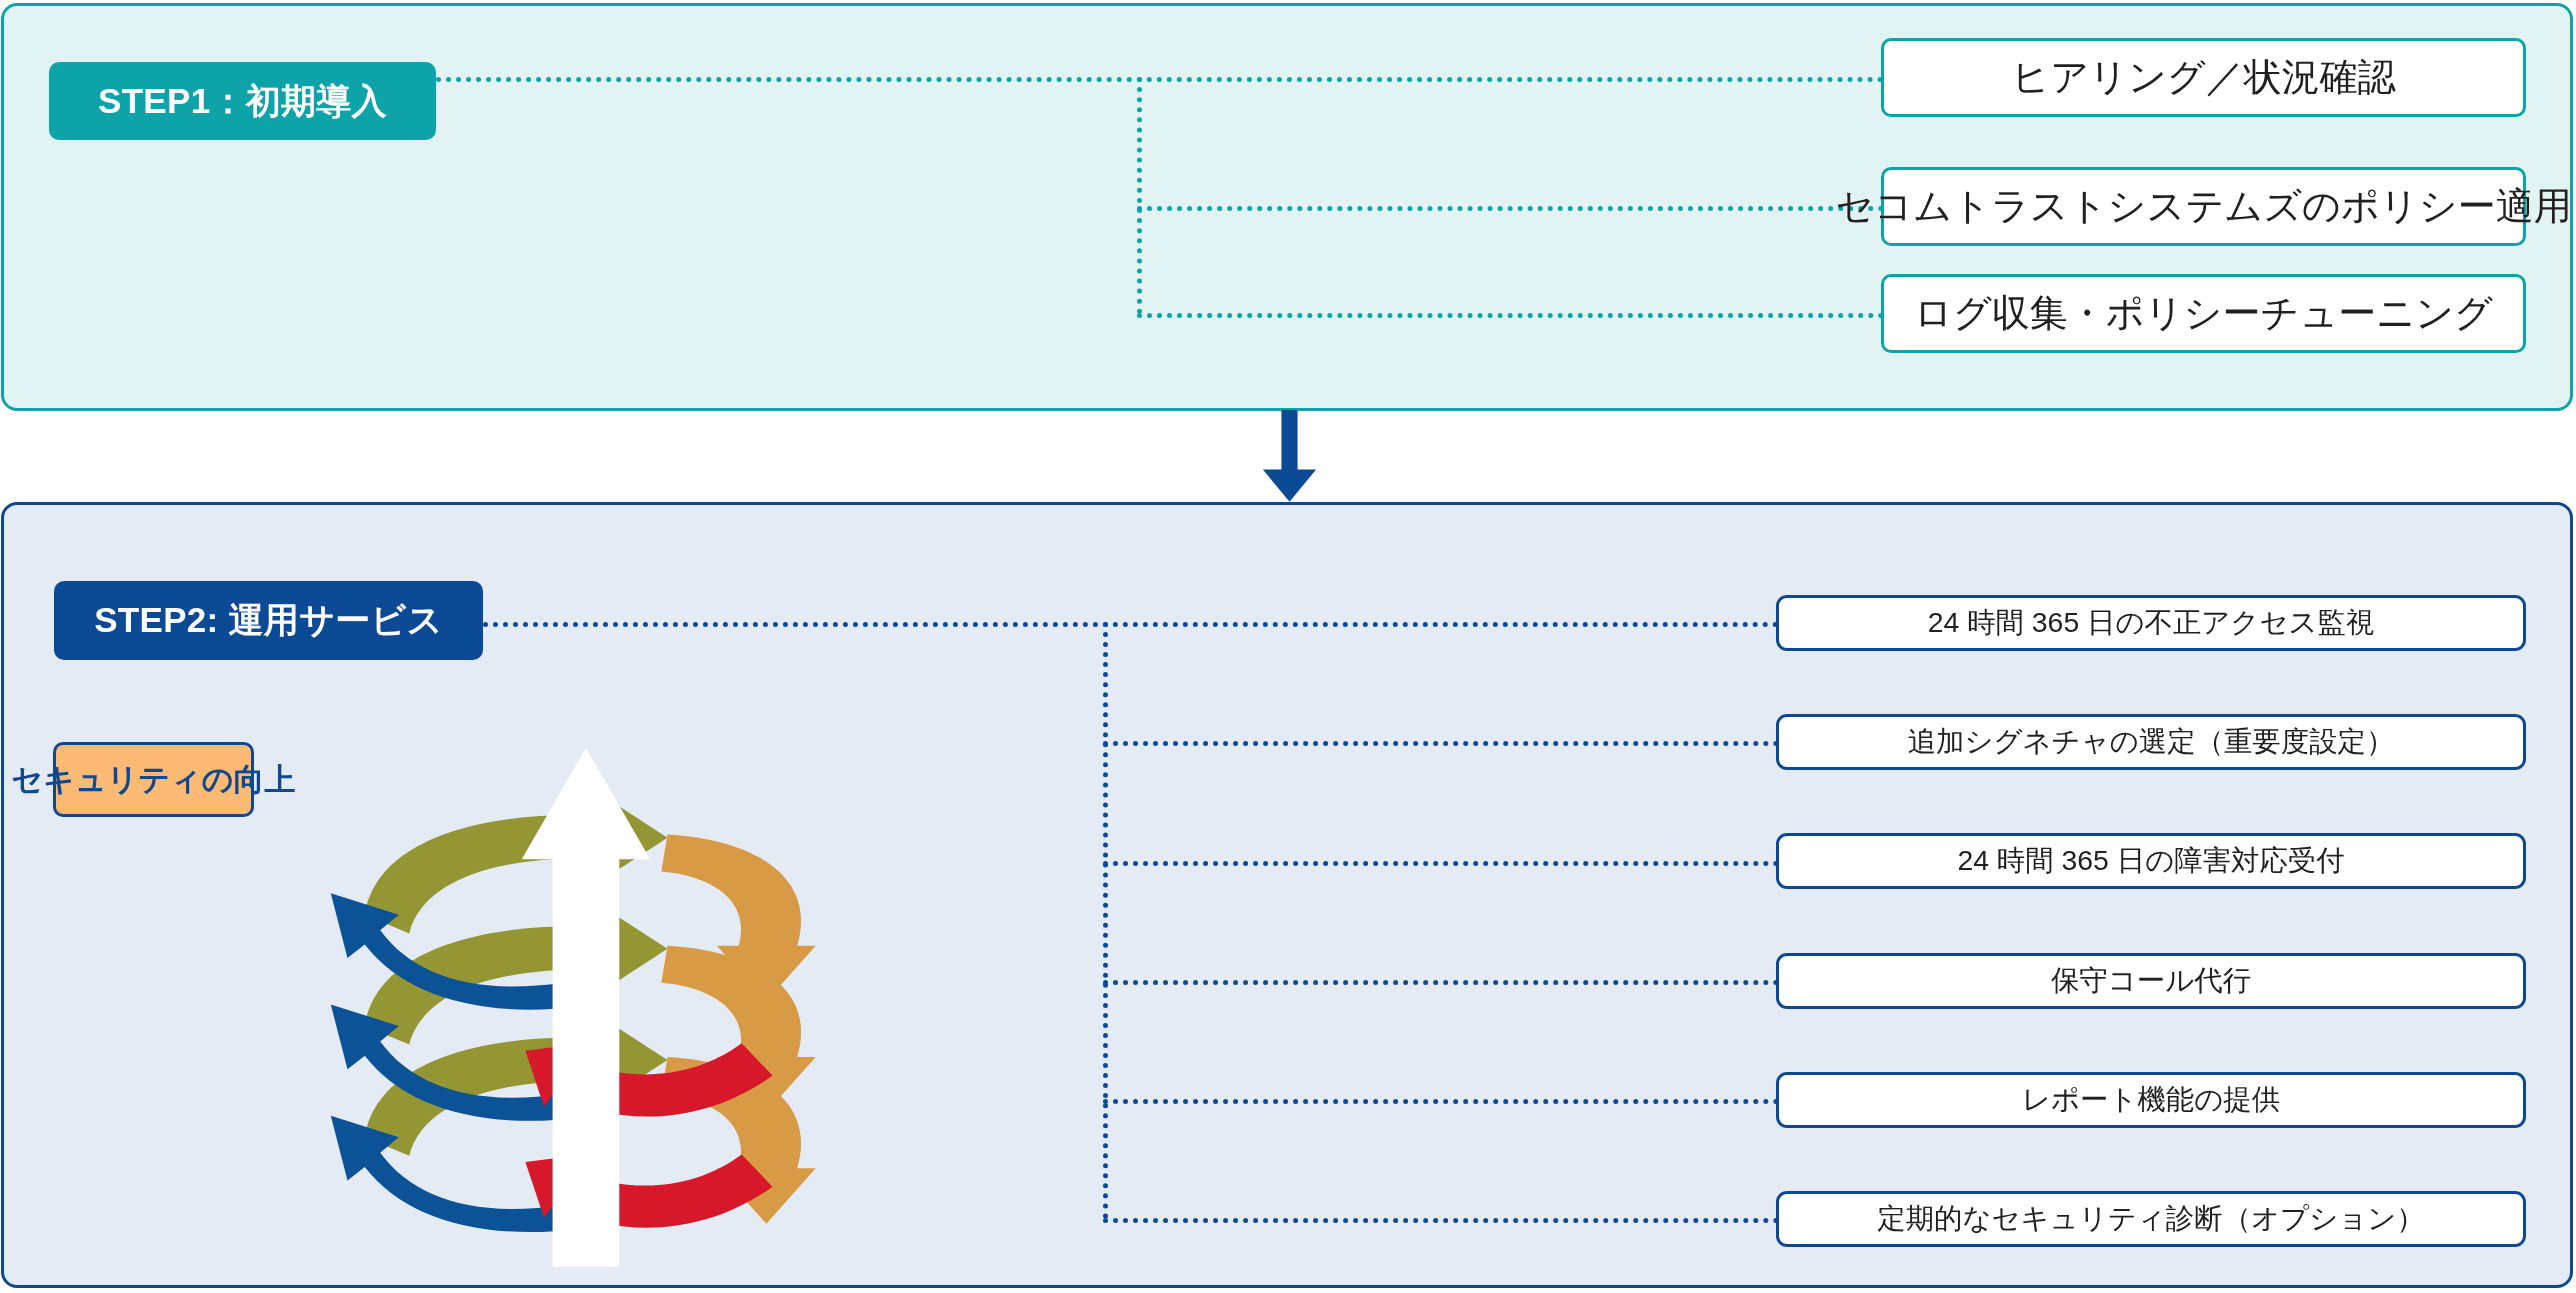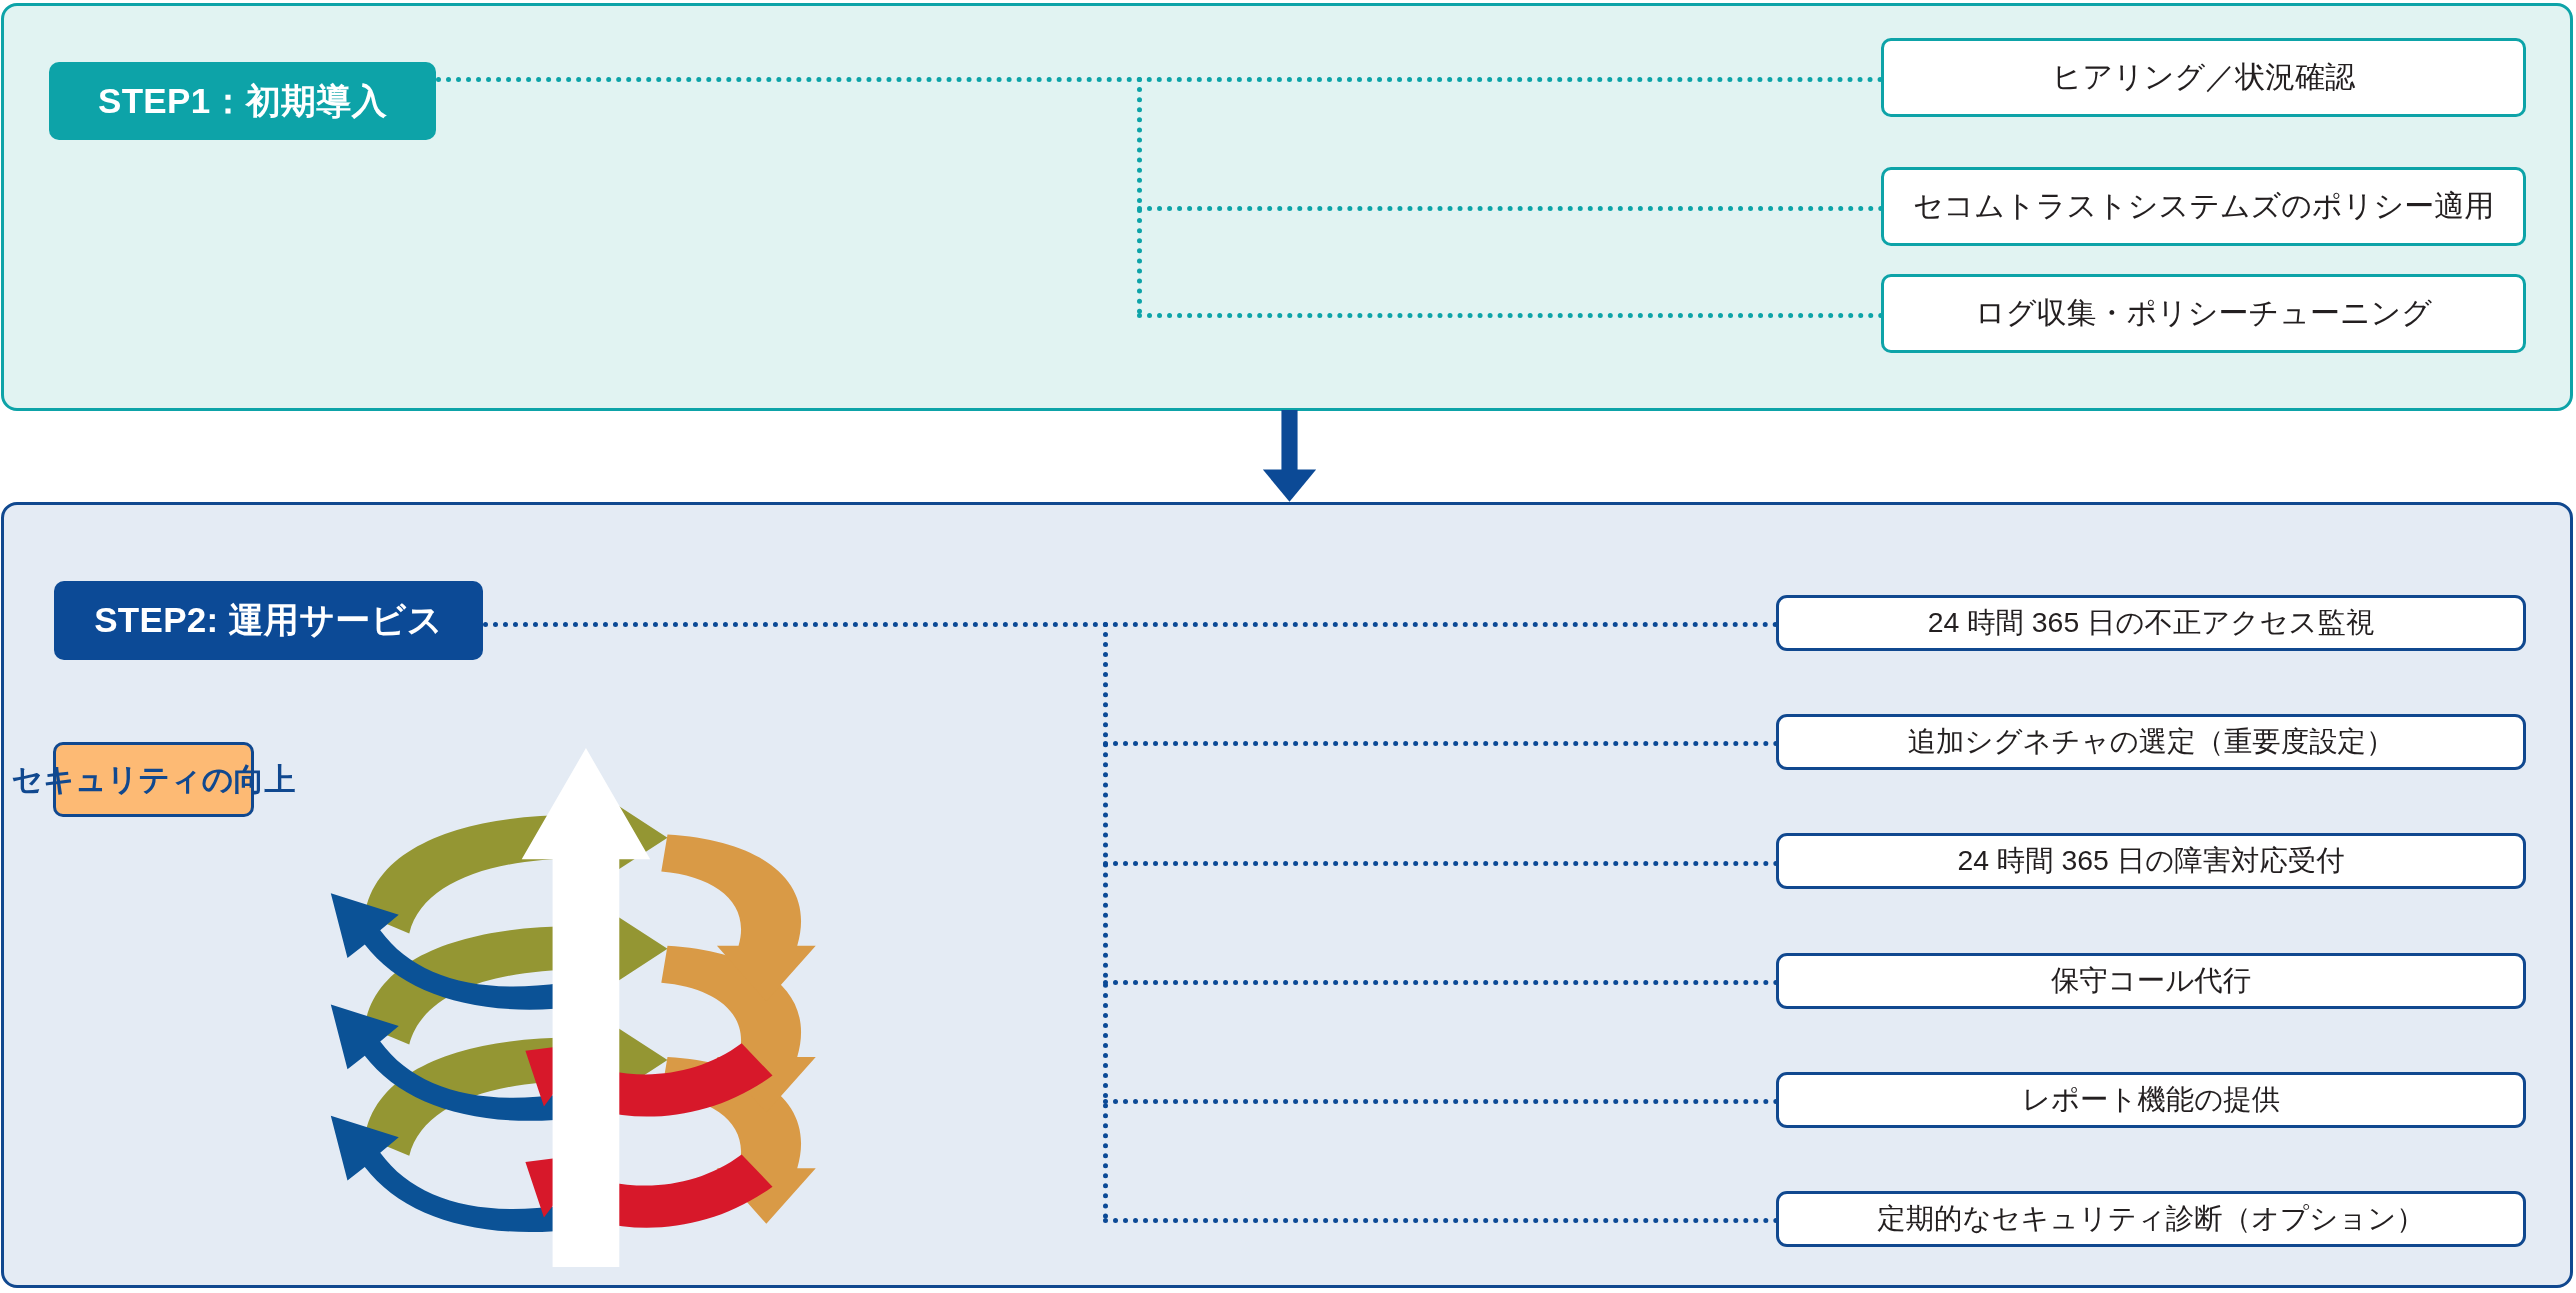--- a/index.html
+++ b/index.html
@@ -74,21 +74,21 @@
     box-sizing:border-box;
     background:#ffffff;
     display:flex;align-items:center;justify-content:center;
     text-align:center;
     color:#231f20;
     white-space:nowrap;
   }
   .item-box.teal{
     border:3.1px solid #0da3a8;
     border-radius:10px;
-    font-size:30px;
+    font-size:38px;
     left:1881px;width:645px;
   }
   .item-box.blue{
     border:3.1px solid #10488f;
     border-radius:11px;
     font-size:28.4px;
     left:1776px;width:750px;
   }
 
   

